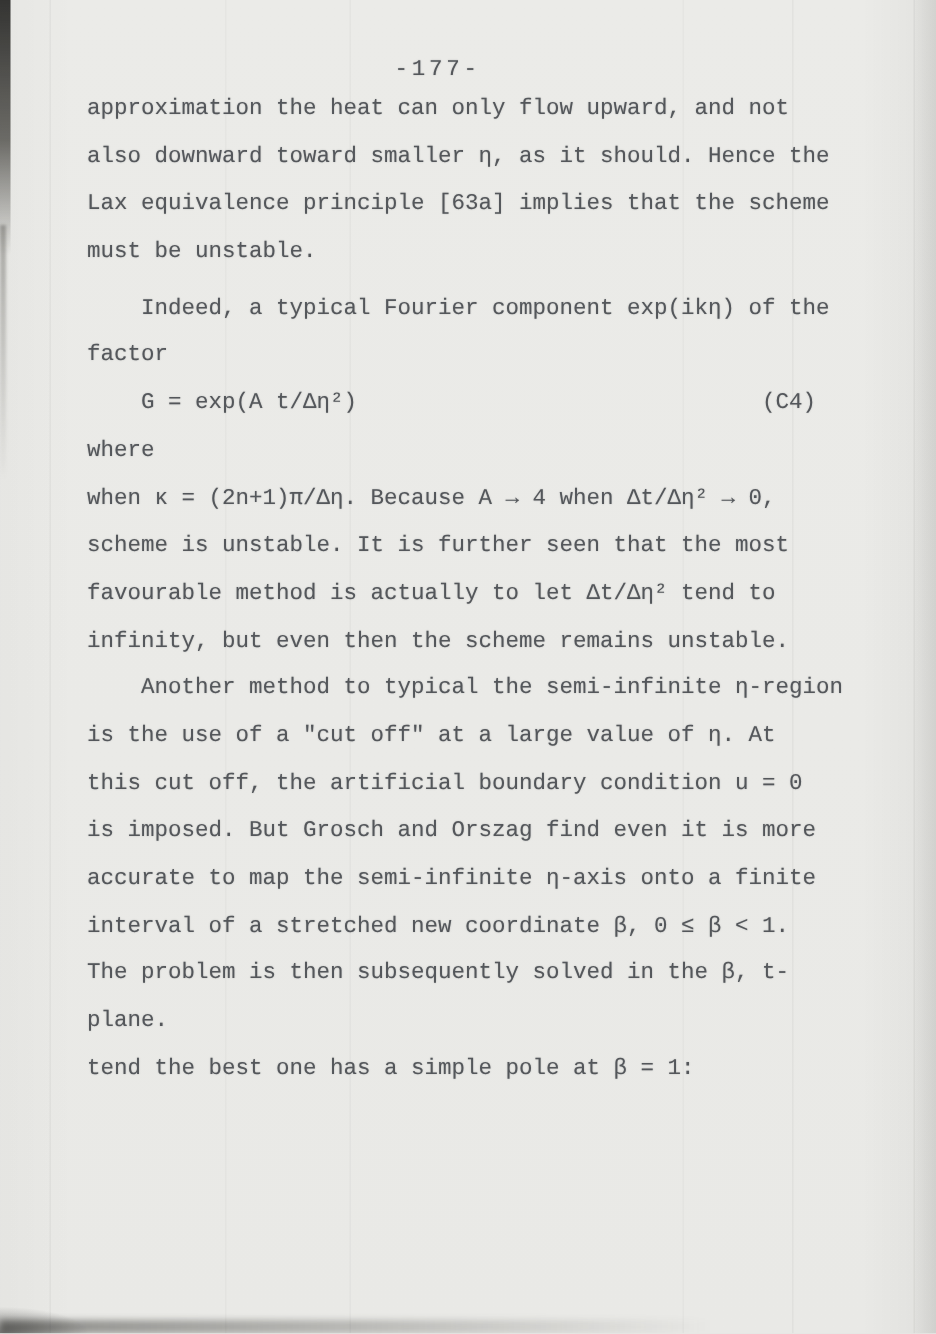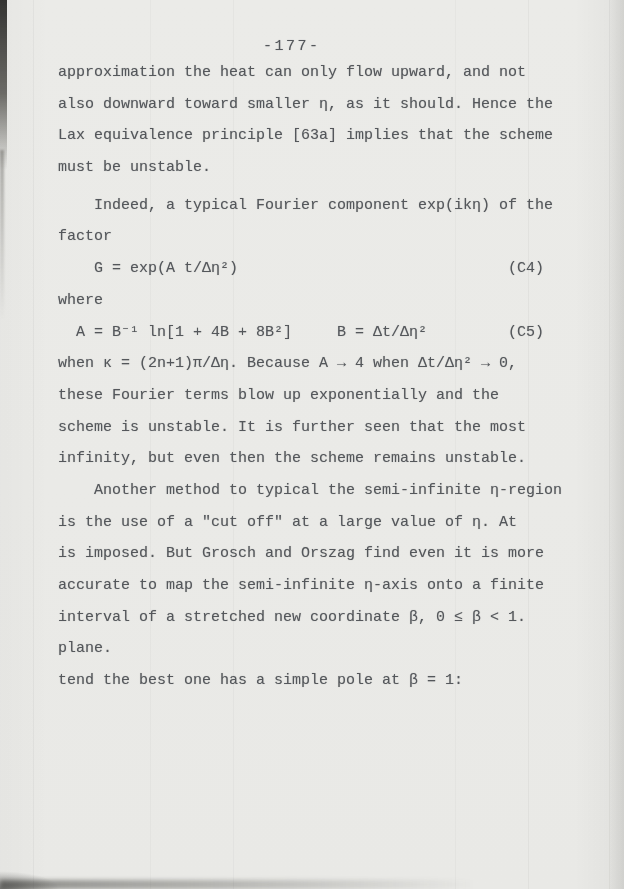--- a/index.html
+++ b/index.html
@@ -124,27 +124,28 @@
 
   <div class="text-block">
     <div class="line">approximation the heat can only flow upward, and not</div>
     <div class="line">also downward toward smaller η, as it should. Hence the</div>
     <div class="line">Lax equivalence principle [63a] implies that the scheme</div>
     <div class="line">must be unstable.</div>
     <div class="line para-gap">    Indeed, a typical Fourier component exp(ikη) of the</div>
     <div class="line">factor</div>
     <div class="line">    G = exp(A t/Δη²)                              (C4)</div>
     <div class="line">where</div>
-    <div class="line">  A = B⁻¹ ln[1 + 4B + 8B²]     B = Δt/Δη²         (C5)</div>
     <div class="line">when κ = (2n+1)π/Δη. Because A → 4 when Δt/Δη² → 0,</div>
-    <div class="line">these Fourier terms blow up exponentially and the</div>
     <div class="line">scheme is unstable. It is further seen that the most</div>
+    <div class="line">favourable method is actually to let Δt/Δη² tend to</div>
     <div class="line">infinity, but even then the scheme remains unstable.</div>
     <div class="line">    Another method to typical the semi-infinite η-region</div>
     <div class="line">is the use of a "cut off" at a large value of η. At</div>
+    <div class="line">this cut off, the artificial boundary condition u = 0</div>
     <div class="line">is imposed. But Grosch and Orszag find even it is more</div>
     <div class="line">accurate to map the semi-infinite η-axis onto a finite</div>
     <div class="line">interval of a stretched new coordinate β, 0 ≤ β &lt; 1.</div>
+    <div class="line">The problem is then subsequently solved in the β, t-</div>
     <div class="line">plane.</div>
     <div class="line">tend the best one has a simple pole at β = 1:</div>
   </div>
 
 </div>
 
 </body></html>

